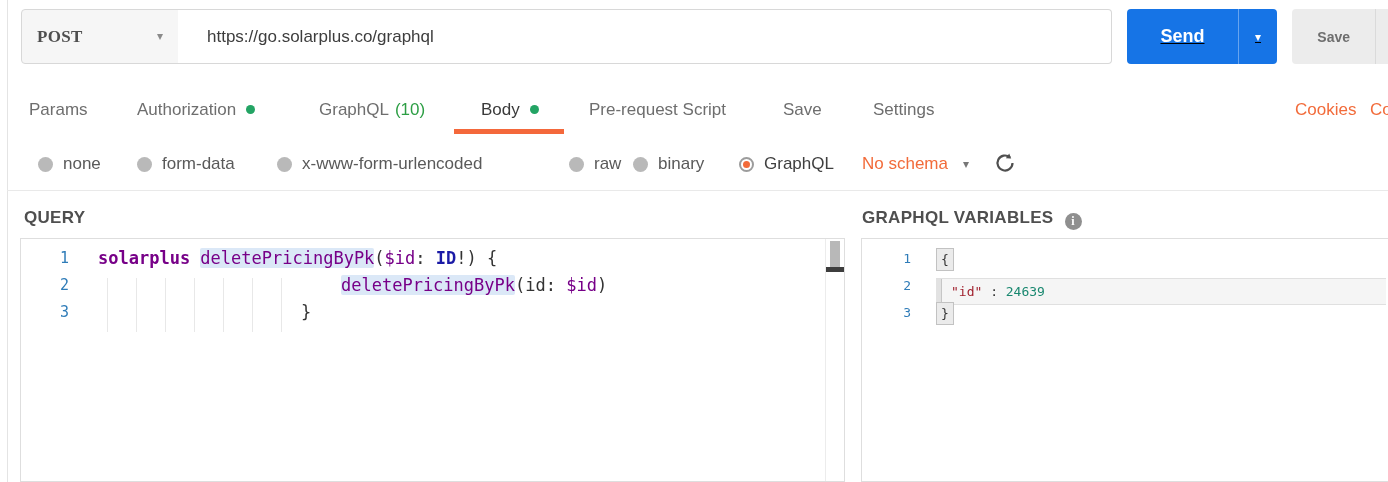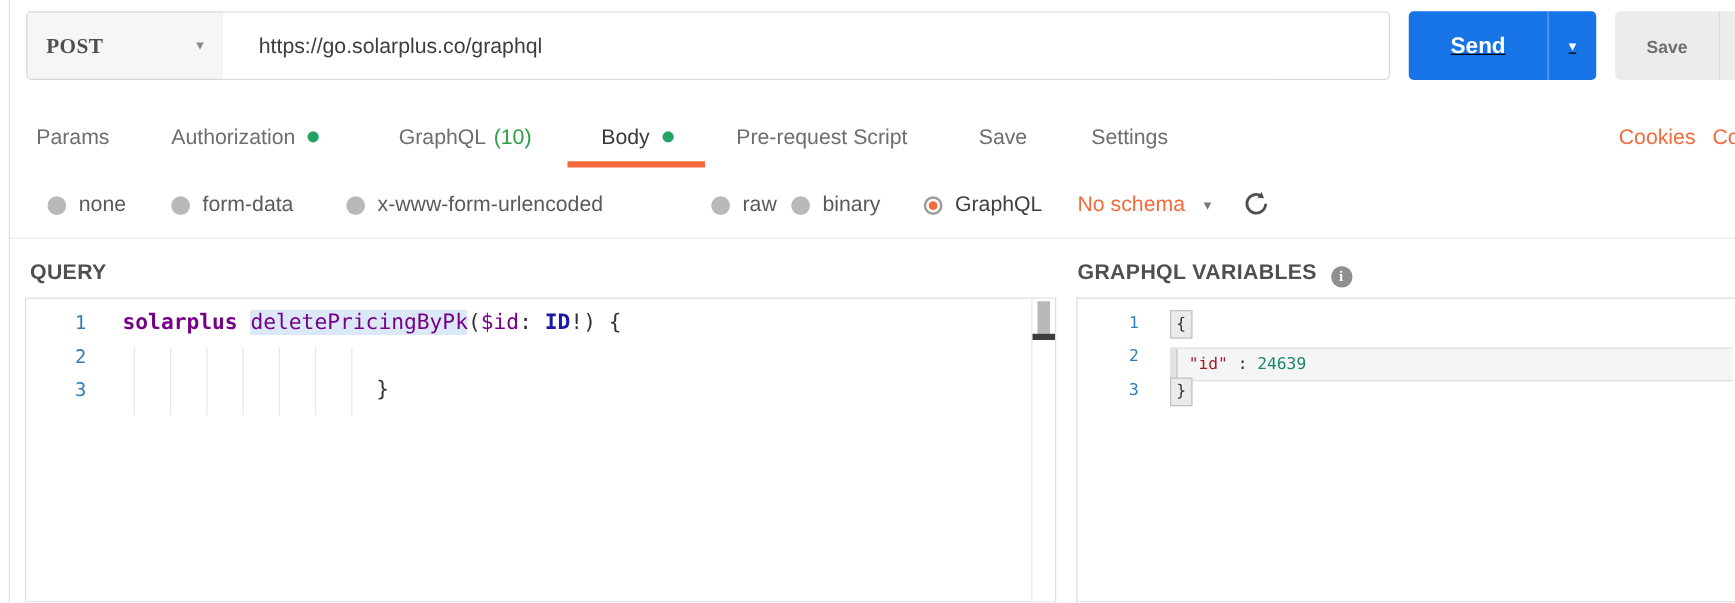--- a/index.html
+++ b/index.html
@@ -196,20 +196,21 @@
   </div>
   <div style="position:absolute;top:6px;left:0;right:19px;bottom:0;">
     <div class="indent-guide" style="left:86px"></div>
     <div class="indent-guide" style="left:115px"></div>
     <div class="indent-guide" style="left:144px"></div>
     <div class="indent-guide" style="left:173px"></div>
     <div class="indent-guide" style="left:202px"></div>
     <div class="indent-guide" style="left:231px"></div>
     <div class="indent-guide" style="left:260px"></div>
     <div class="code-line q-code mono" style="top:0"><span class="tk-kw">solarplus </span><span class="tk-field">deletePricingByPk</span><span class="tk-p">(</span><span class="tk-var">$id</span><span class="tk-p">: </span><span class="tk-type">ID</span><span class="tk-p">!) {</span></div>
+    <div class="code-line q-code mono" style="top:27px;padding-left:243px"><span class="tk-field">deletePricingByPk</span><span class="tk-p">(</span><span class="tk-p">id</span><span class="tk-p">: </span><span class="tk-var">$id</span><span class="tk-p">)</span></div>
     <div class="code-line q-code mono" style="top:54px;padding-left:203px"><span class="tk-p">}</span></div>
   </div>
   <div class="q-scroll-track">
     <div class="q-scroll-thumb"></div>
     <div class="q-scroll-mark"></div>
   </div>
 </div>
 
 <div class="abs panel v-panel">
   <div style="position:absolute;top:6px;left:0;width:49px;">

